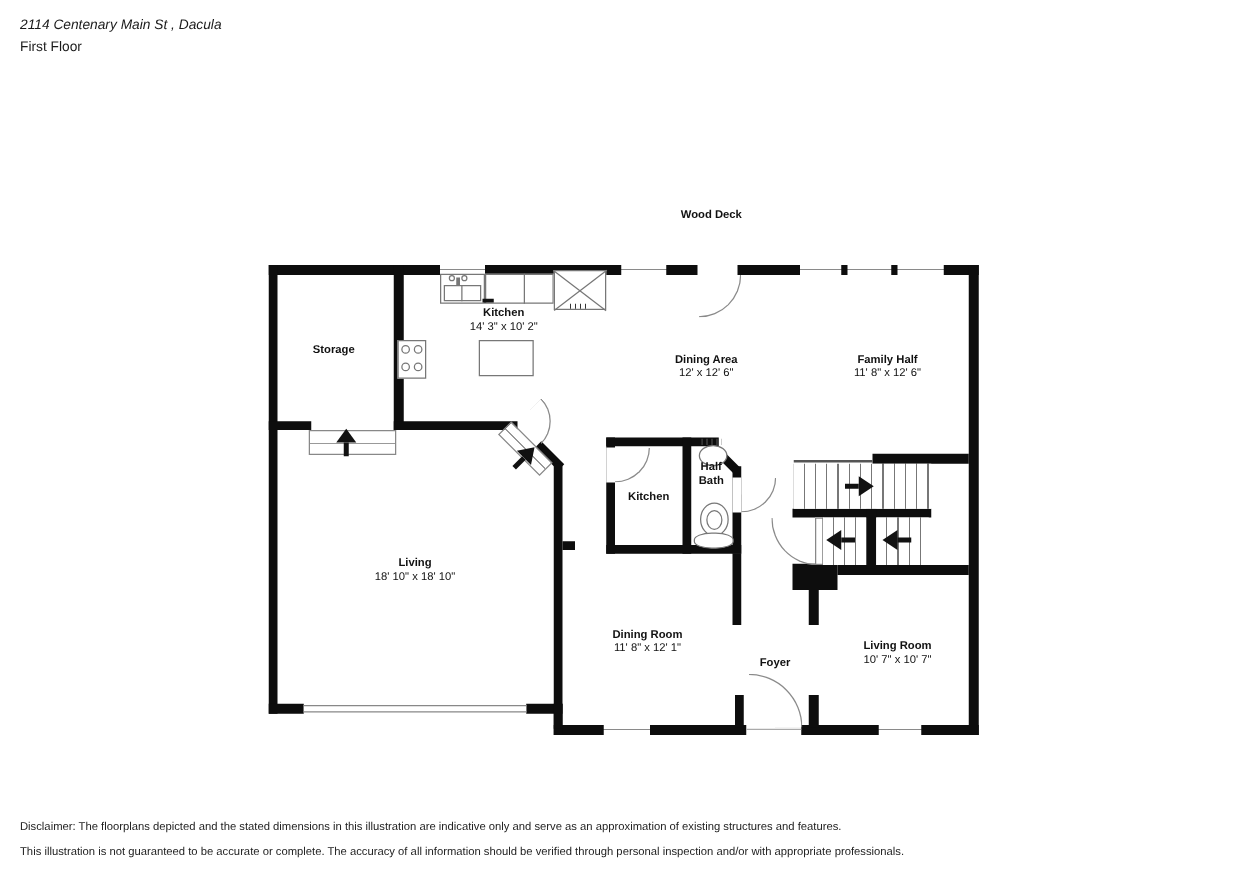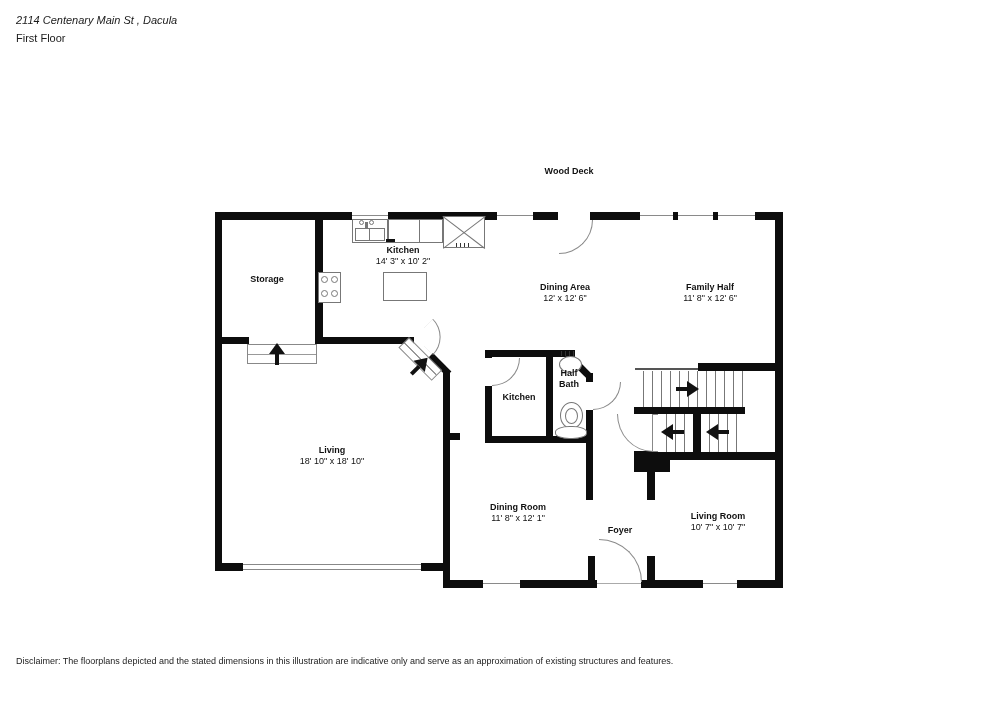--- a/index.html
+++ b/index.html
@@ -193,14 +193,15 @@
   </div>
   <div class="room-label" style="left:620px;top:525px;">
     <div class="rname">Foyer</div>
   </div>
   <div class="room-label" style="left:718px;top:511px;">
     <div class="rname">Living Room</div>
     <div class="rdims">10' 7" x 10' 7"</div>
   </div>
 
   <div class="disc" style="top:656px;">Disclaimer: The floorplans depicted and the stated dimensions in this illustration are indicative only and serve as an approximation of existing structures and features.</div>
+  <div class="disc" style="top:676px;">This illustration is not guaranteed to be accurate or complete. The accuracy of all information should be verified through personal inspection and/or with appropriate professionals.</div>
 
 </div>
 
 </body></html>

